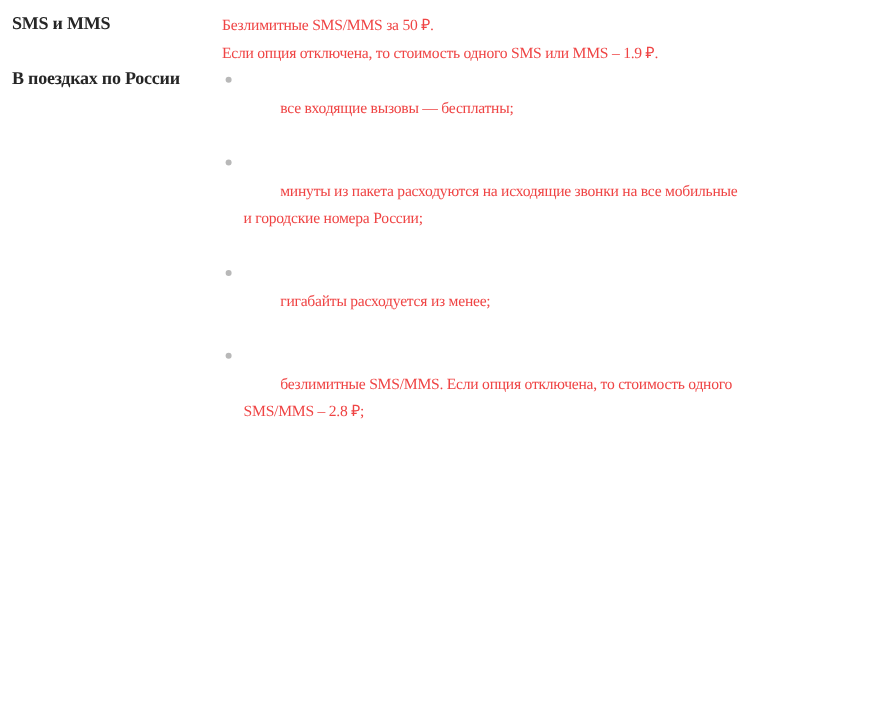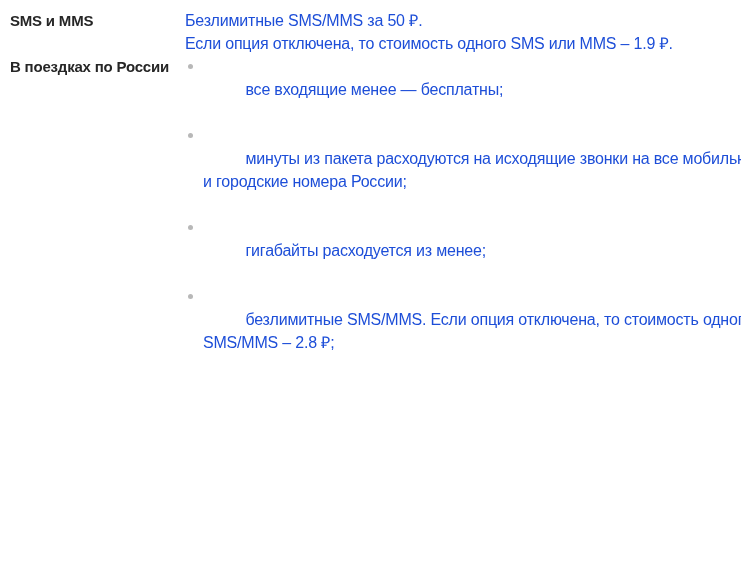--- a/index.html
+++ b/index.html
@@ -7,43 +7,43 @@
     padding: 0;
     background: #ffffff;
   }
   .page {
     position: relative;
     width: 741px;
     height: 420px;
     box-sizing: border-box;
     padding: 9px 20px 0 10px;
     background: #ffffff;
-    font-family: Liberation Sans, sans-serif;
+    font-family: Liberation Serif, serif;
     overflow: hidden;
   }
   .row {
     display: flex;
     align-items: flex-start;
   }
   .row-label {
     flex: 0 0 175px;
     width: 175px;
     font-size: 15px;
     font-weight: bold;
     line-height: 23px;
     color: #262626;
     letter-spacing: -0.2px;
     white-space: pre;
   }
   .row-content {
     flex: 1 1 auto;
     min-width: 0;
-    font-size: 16px;
+    font-size: 13px;
     line-height: 23px;
-    color: #1d4ed8;
+    color: #ef4444;
     letter-spacing: -0.2px;
   }
   .para {
     margin: 0;
     white-space: pre;
   }
   .para-gap {
     margin-top: 28px;
   }
   .section-gap {
@@ -79,21 +79,21 @@
       <p class="para">Безлимитные SMS/MMS за 50 ₽.
 Если опция отключена, то стоимость одного SMS или MMS – 1.9 ₽.</p>
     </div>
   </section>
 
   <section class="row section-gap">
     <div class="row-label">В поездках по России</div>
     <div class="row-content">
       <ul class="bullets">
         <li>
-          <span class="dot"></span><span>все входящие менее — бесплатны;</span>
+          <span class="dot"></span><span>все входящие вызовы — бесплатны;</span>
         </li>
         <li>
           <span class="dot"></span><span>минуты из пакета расходуются на исходящие звонки на все мобильные
 и городские номера России;</span>
         </li>
         <li>
           <span class="dot"></span><span>гигабайты расходуется из менее;</span>
         </li>
         <li>
           <span class="dot"></span><span>безлимитные SMS/MMS. Если опция отключена, то стоимость одного

